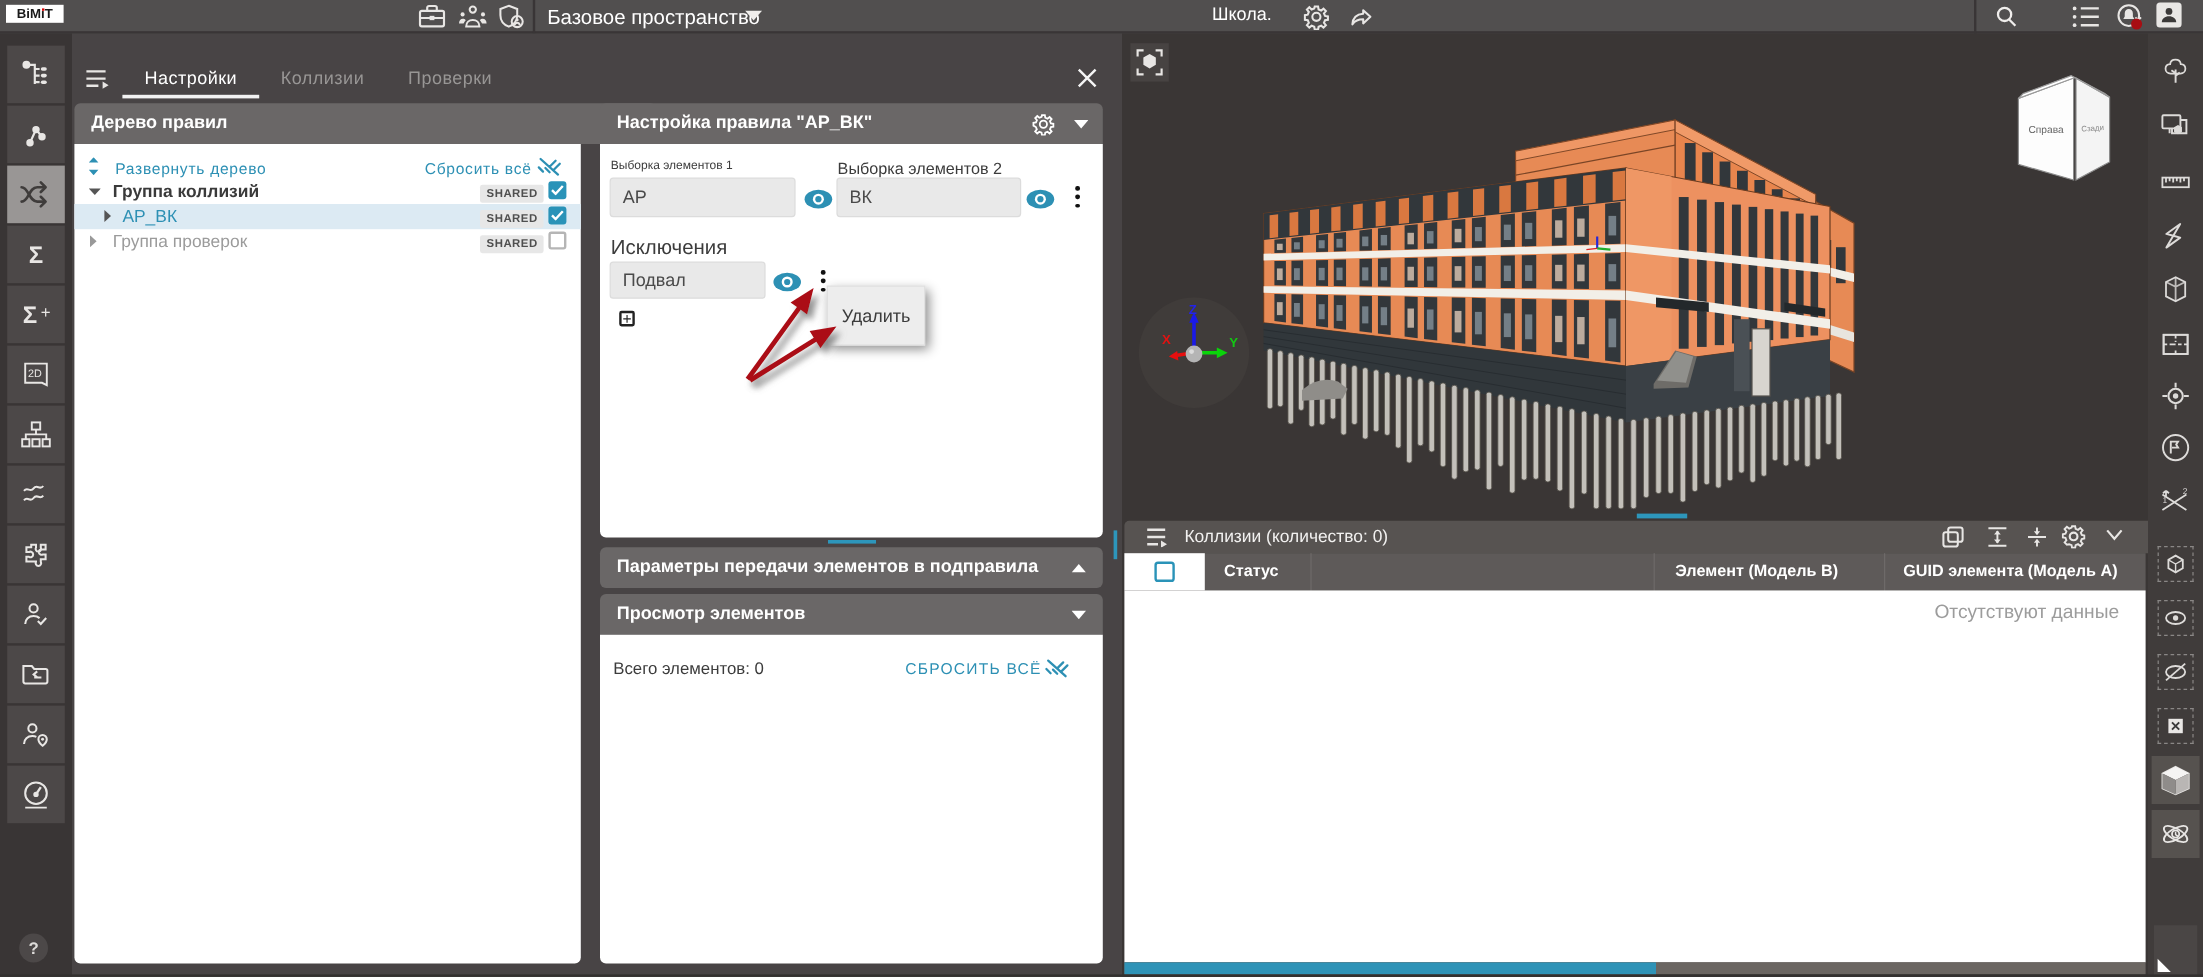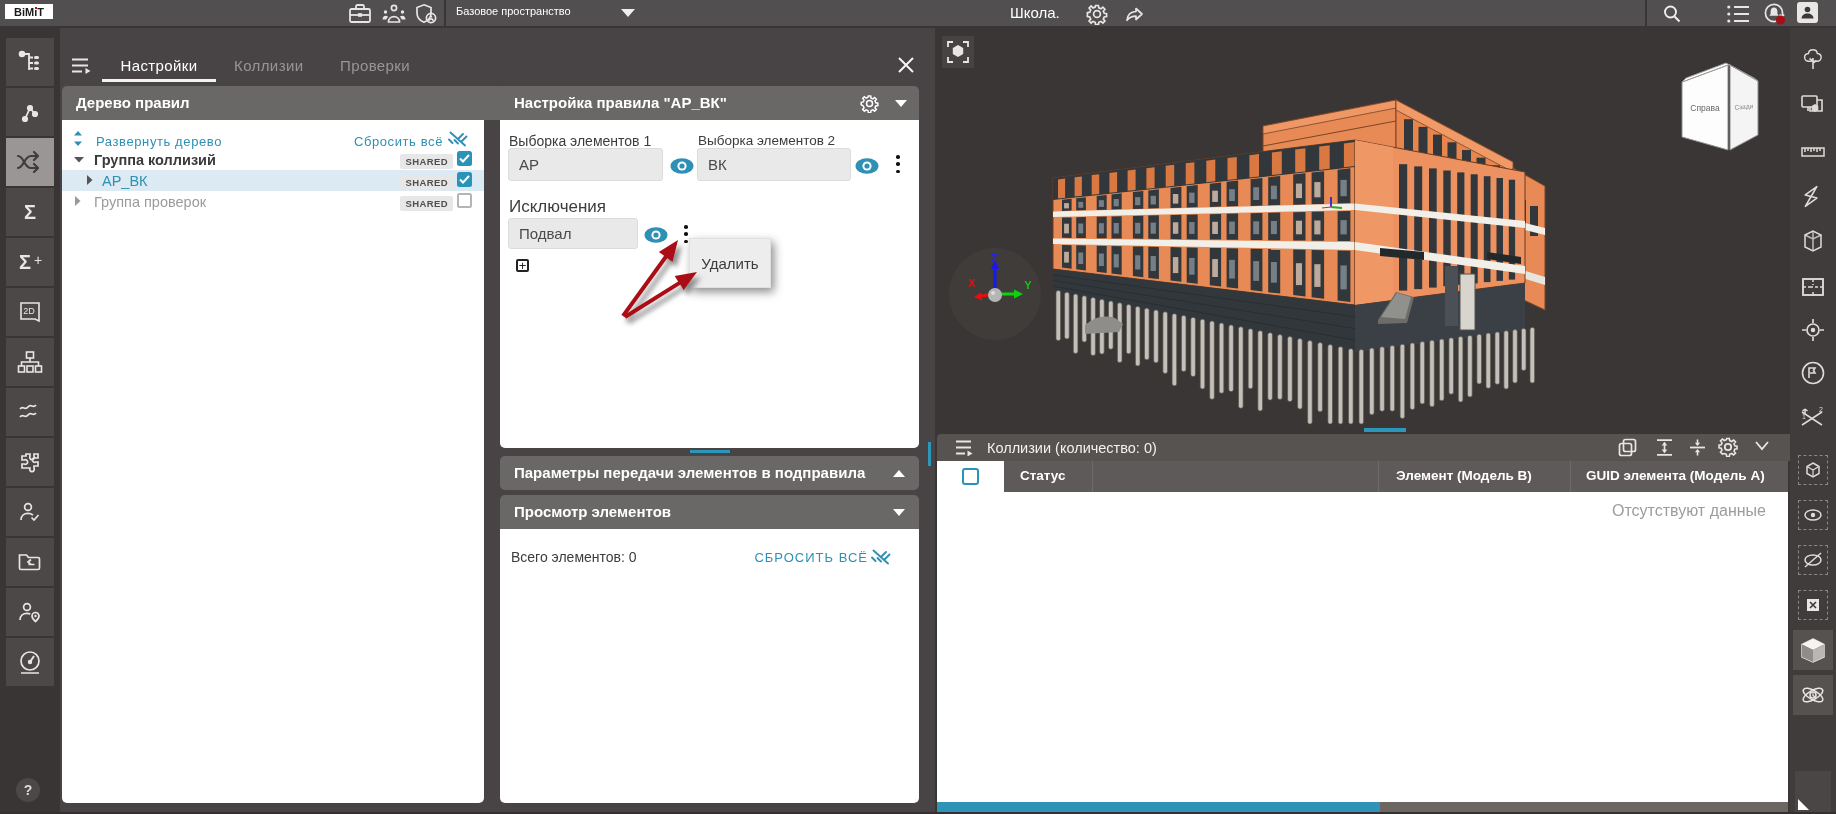--- a/index.html
+++ b/index.html
@@ -55,21 +55,21 @@
         <svg width="26" height="24" viewBox="0 0 26 24" style="">
           <g fill="none" stroke="#e8e6e4" stroke-width="1.7">
             <path d="M10 2.8 17 5.5v5.2c0 4.6-3 8-7 9.5-4-1.5-7-4.9-7-9.5V5.5z"></path>
             <circle cx="17" cy="16" r="4.6"></circle>
             <circle cx="17" cy="14.6" r="1.2" fill="#e8e6e4" stroke="none"></circle>
             <path d="M14.7 18.8c.4-1.2 1.3-1.9 2.3-1.9s1.9.7 2.3 1.9"></path>
           </g>
         </svg>
       </div>
 <div class="tb-sep" style="left:444px;"></div>
-<div class="abs" style="left:456px;top:5px;color:#fff;font-size:11px;">Базовое пространство</div>
+<div class="abs" style="left:456px;top:5px;color:#fff;font-size:17px;">Базовое пространство</div>
 <div class="abs" style="left:621px;top:9px;width:0;height:0;border-left:7px solid transparent;border-right:7px solid transparent;border-top:8px solid #f0eeec;"></div>
 <div class="abs" style="left:1010px;top:4px;color:#fff;font-size:15px;">Школа.</div>
 <div class="abs" style="left:1086px;top:3px;">
         <svg width="22" height="22" viewBox="0 0 22 22" style="">
           <g fill="none" stroke="#e8e6e4" stroke-width="1.7">
             <circle cx="11" cy="11" r="3.4"></circle>
             <path d="M9.6 2.5h2.8l.4 2.4 2.2.9 1.9-1.6 2 2-1.6 1.9.9 2.2 2.4.4v2.8l-2.4.4-.9 2.2 1.6 1.9-2 2-1.9-1.6-2.2.9-.4 2.4H9.6l-.4-2.4-2.2-.9-1.9 1.6-2-2 1.6-1.9-.9-2.2-2.4-.4V9.6l2.4-.4.9-2.2L3.1 5l2-2L7 4.9l2.2-.9z"></path>
           </g>
         </svg>
       </div>
@@ -325,21 +325,21 @@
               <path d="M8.3 2h2.4l.35 2.1 1.9.8 1.7-1.4 1.7 1.7-1.4 1.7.8 1.9 2.1.35v2.4l-2.1.35-.8 1.9 1.4 1.7-1.7 1.7-1.7-1.4-1.9.8-.35 2.1H8.3l-.35-2.1-1.9-.8-1.7 1.4-1.7-1.7 1.4-1.7-.8-1.9L1.2 10.7V8.3l2.1-.35.8-1.9L2.7 4.4l1.7-1.7 1.7 1.4 1.9-.8z"></path>
             </g>
           </svg>
         </span>
 <span class="abs" style="right:12px;top:0;">
           <svg width="12" height="34" viewBox="0 0 12 34" style="">
             <path d="m0 14 6 7 6-7z" fill="#fff"></path>
           </svg>
         </span></div>
 <div class="pbody" style="left:440px;top:92px;width:419px;height:328px;border-radius:0 0 5px 5px;">
-  <div class="abs" style="left:9px;top:13px;font-size:14px;color:#3c3c3c;">Выборка элементов 1</div>
+  <div class="abs" style="left:9px;top:13px;font-size:10px;color:#3c3c3c;">Выборка элементов 1</div>
   <div class="abs" style="left:198px;top:13px;font-size:13.5px;color:#3c3c3c;">Выборка элементов 2</div>
   <div class="abs" style="left:8px;top:28px;width:155px;height:33px;background:#e9e9e9;border:1px solid #dcdcdc;border-radius:3px;line-height:31px;padding-left:10px;font-size:15px;color:#4a4a4a;">АР</div>
   <div class="abs" style="left:169px;top:37px;">
           <svg width="26" height="18" viewBox="0 0 26 18" style="">
             <ellipse cx="13" cy="9" rx="11.5" ry="7.8" fill="#2d90b4"></ellipse>
             <circle cx="13" cy="9" r="4.6" fill="#fff"></circle>
             <circle cx="13" cy="9" r="2.6" fill="#2d90b4"></circle>
           </svg>
         </div>
   <div class="abs" style="left:197px;top:28px;width:154px;height:33px;background:#e9e9e9;border:1px solid #dcdcdc;border-radius:3px;line-height:31px;padding-left:10px;font-size:15px;color:#4a4a4a;">ВК</div>

